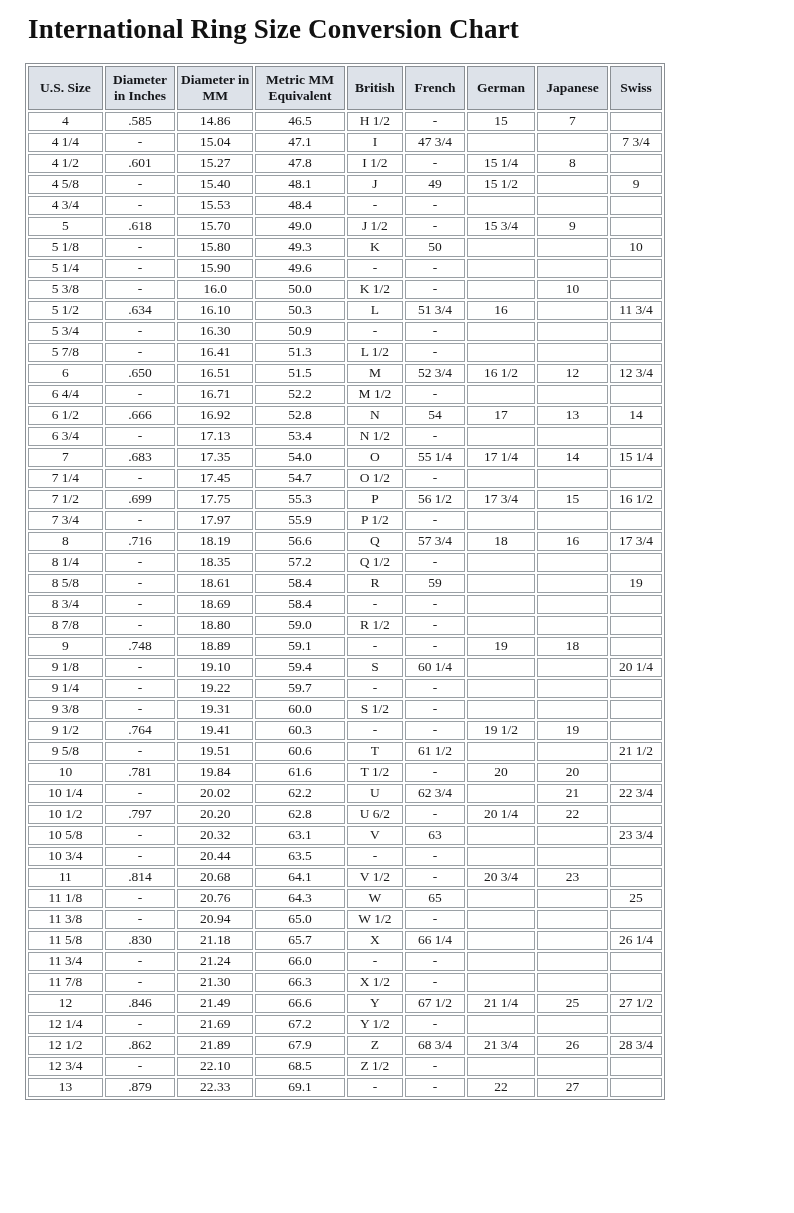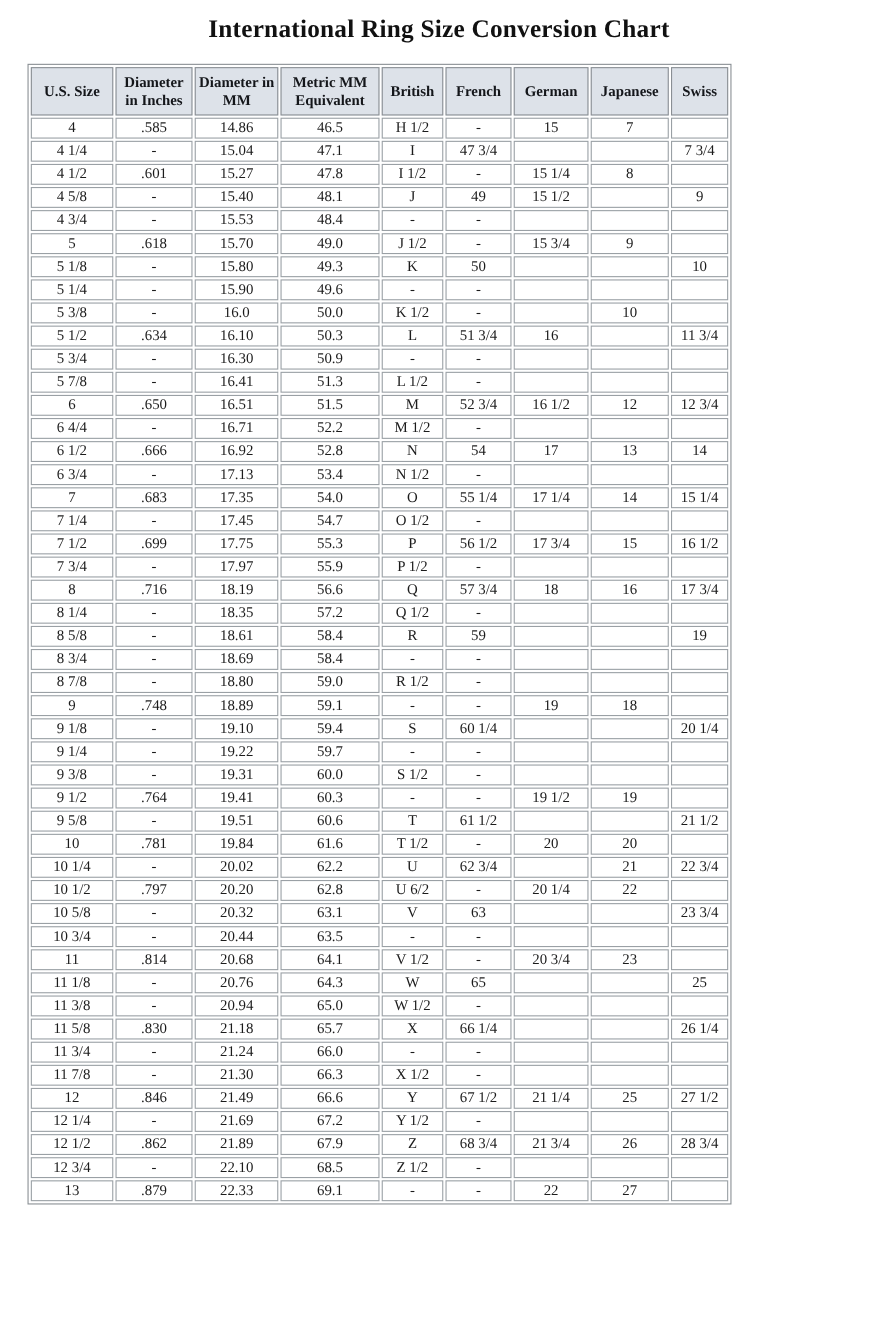--- a/index.html
+++ b/index.html
@@ -11,26 +11,25 @@
   .page {
     width: 794px;
     min-height: 1213px;
     background: #ffffff;
     box-sizing: border-box;
     padding: 12px 24px 20px 25px;
     font-family: "Liberation Serif", "DejaVu Serif", serif;
     color: #1b1b1b;
   }
   .title {
-    font-size: 23px;
+    font-size: 27px;
     font-weight: bold;
     letter-spacing: 0.2px;
     margin: 2px 0 18px 3px;
     color: #111111;
-    text-align: center;
   }
   table.ring-table {
     width: 640px;
     border-collapse: separate;
     border-spacing: 2px;
     border: 1px solid #8a8f94;
     background: #ffffff;
     table-layout: fixed;
   }
   table.ring-table th {

